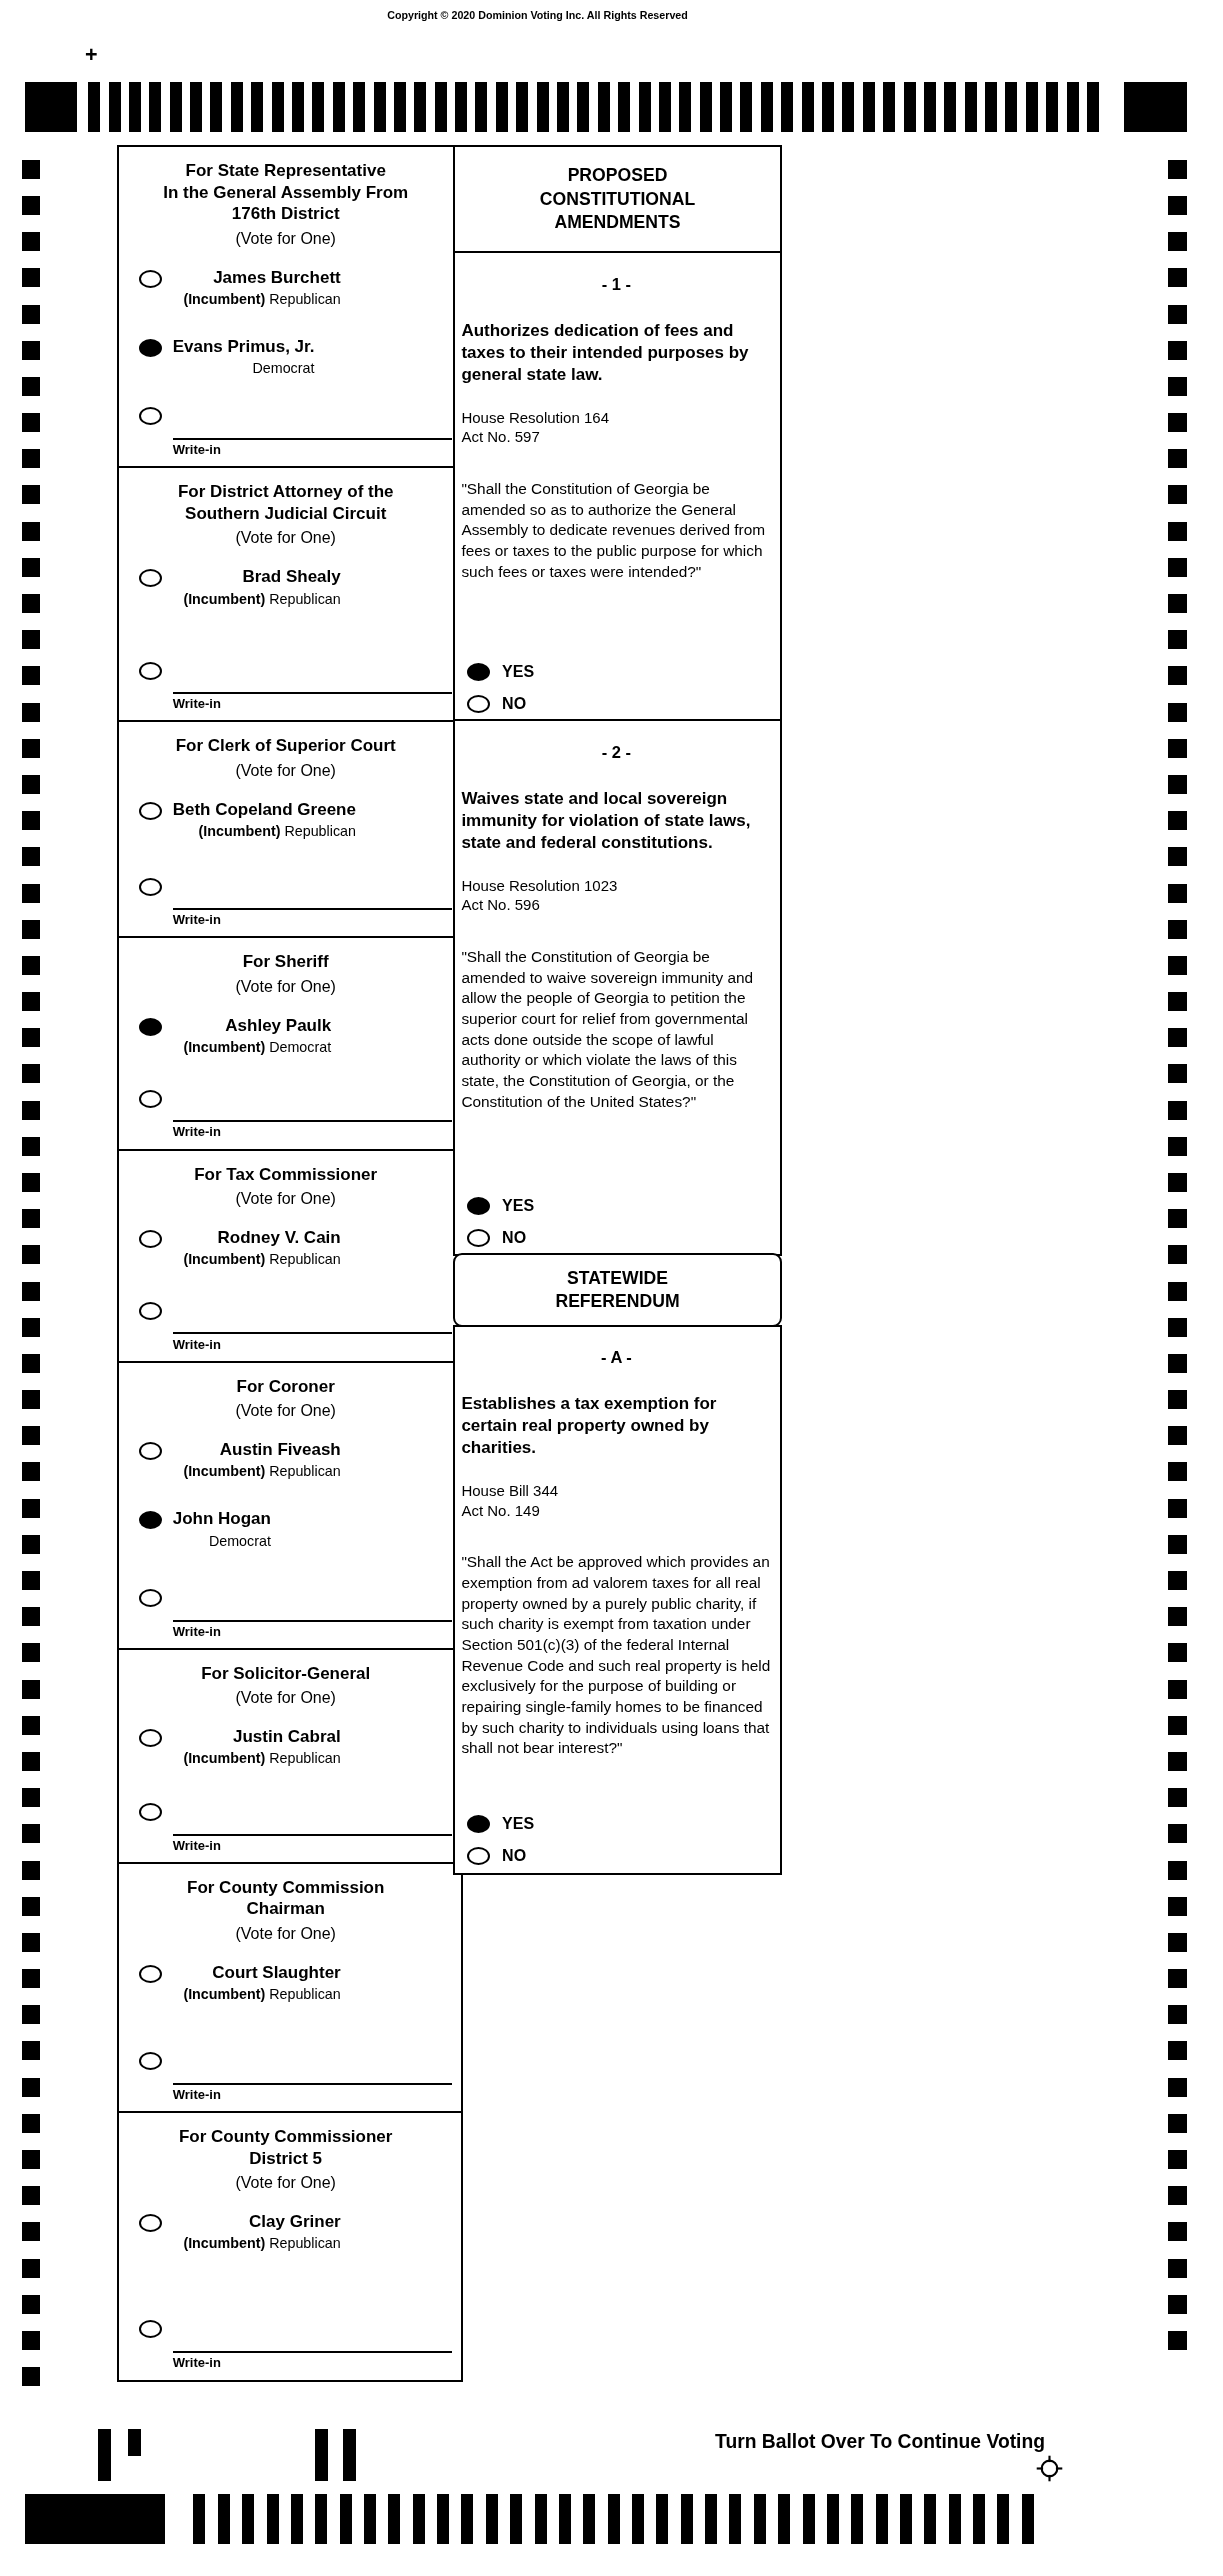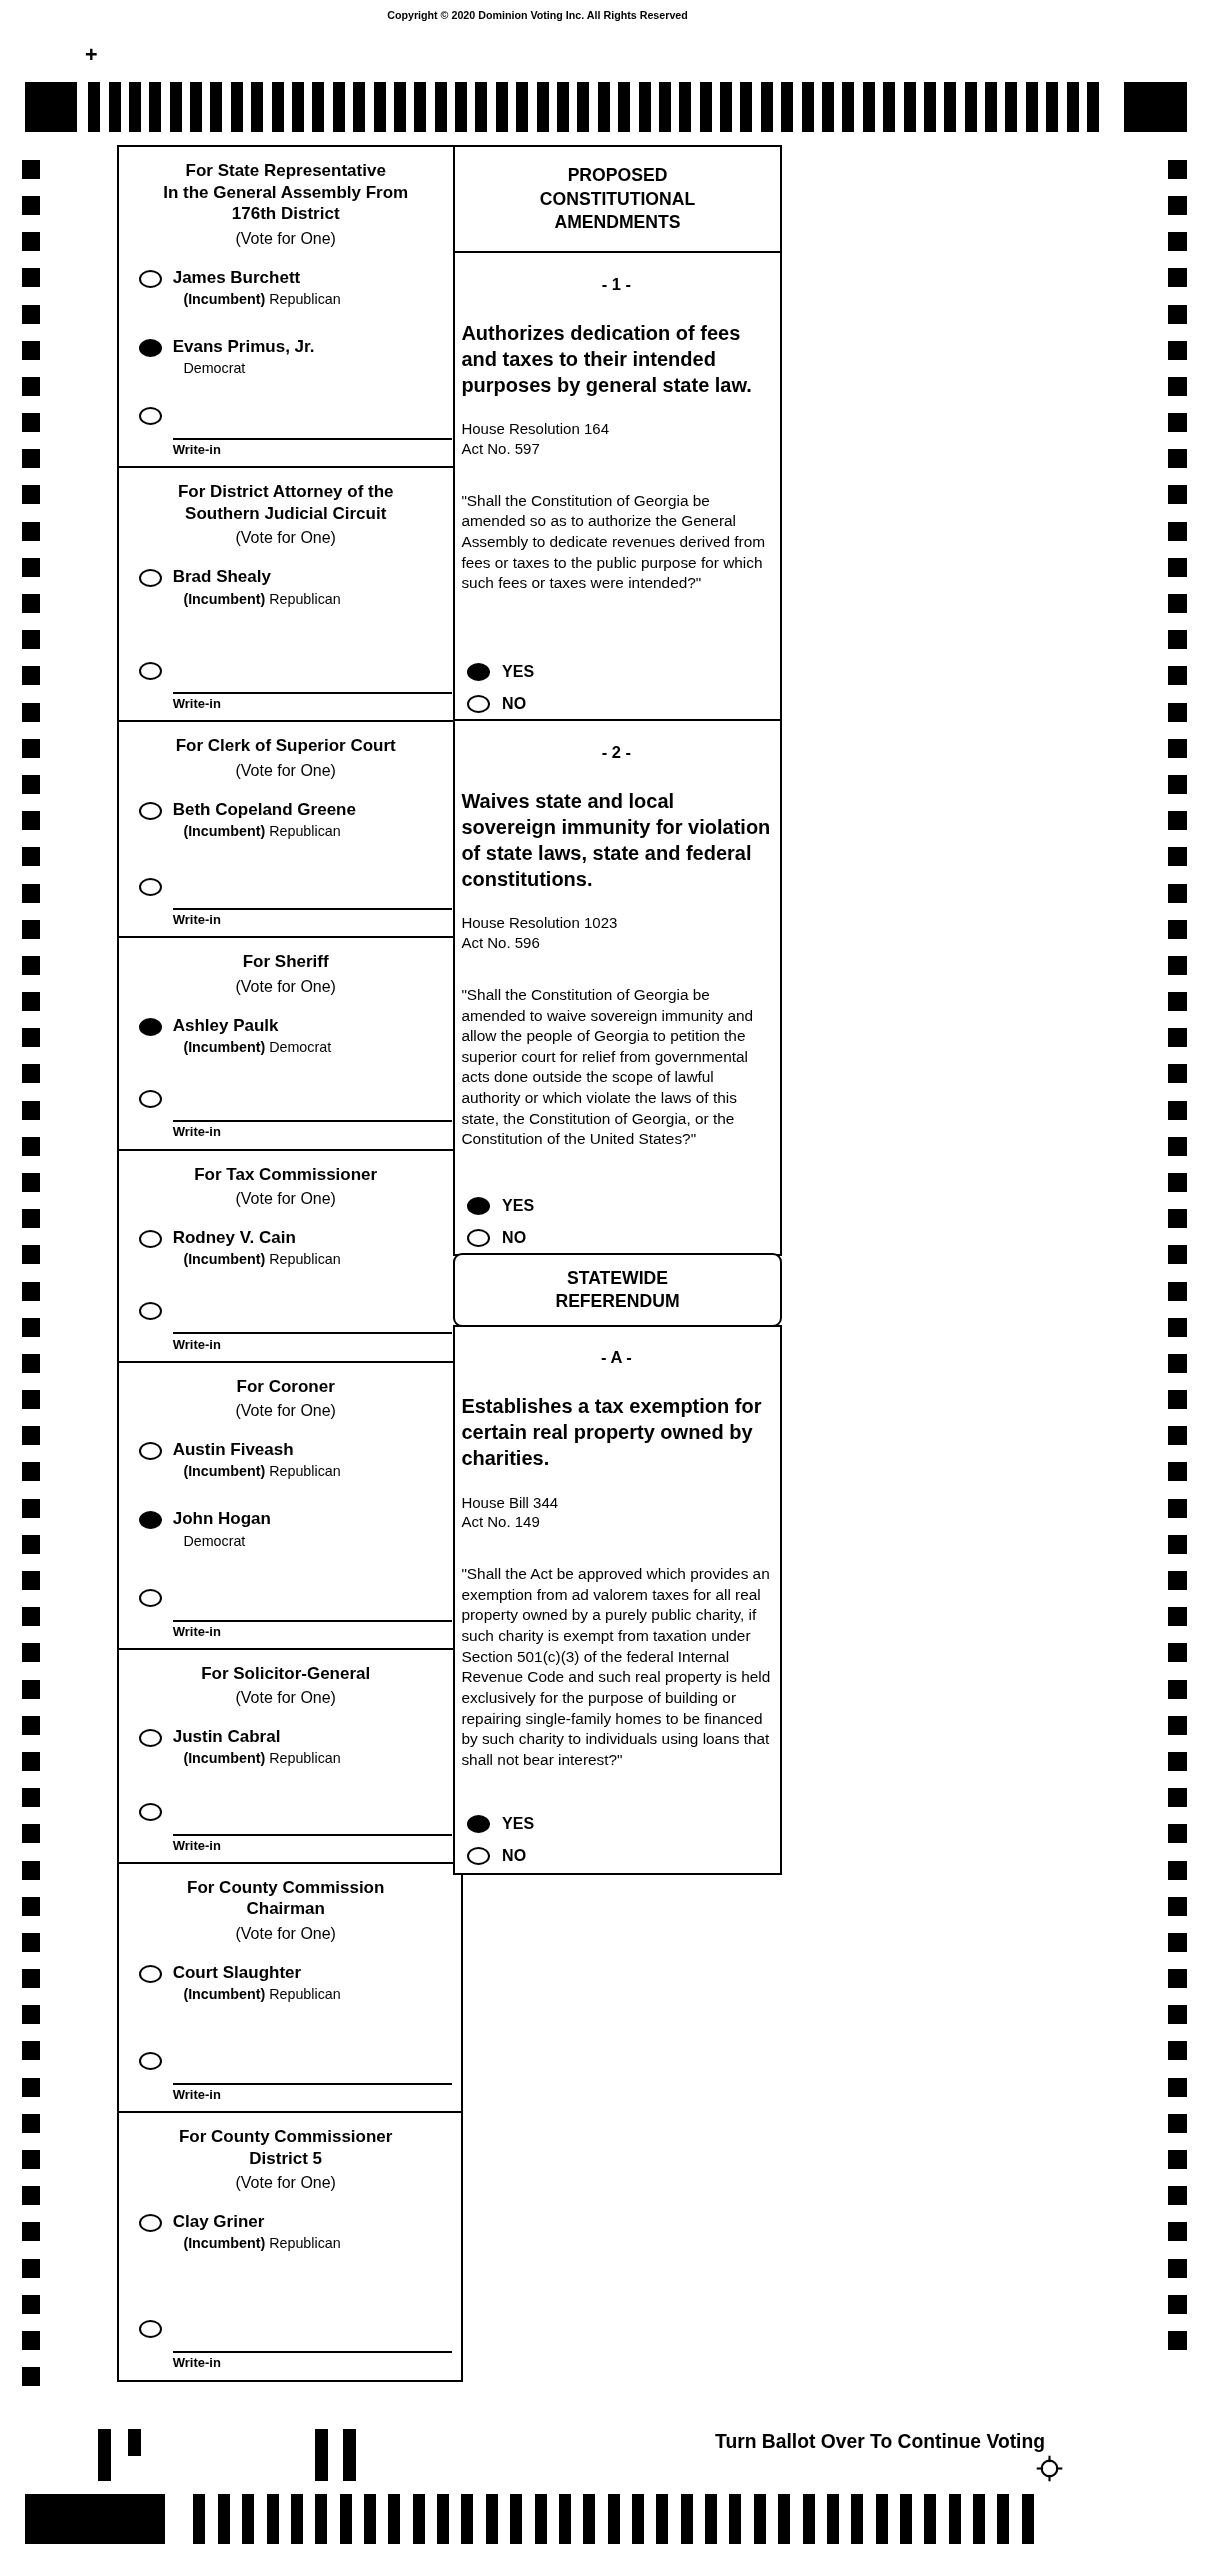--- a/index.html
+++ b/index.html
@@ -23,21 +23,21 @@
   
   #contests-col { position:absolute; left:117px; top:148px; width:346px; }
   .contest {
     border:2.9px solid #000; margin-top:-2.9px;
     display:flex; flex-direction:column;
     padding:13px 8.6px 5.7px 0; overflow:hidden;
     background:#fff;
   }
   .c-title { font-weight:bold; font-size:17px; line-height:1.27; text-align:center; }
   .c-instr { font-size:16px; text-align:center; margin-top:5px; }
-  .cands { display:flex; flex-direction:column; gap:30px; margin-top:20px; padding-left:20px; }
+  .cands { display:flex; flex-direction:column; gap:30px; margin-top:20px; padding-left:20px;text-align:right; }
   .cand { display:flex; gap:10.7px; align-items:flex-start; }
   .cand .oval { margin-top:2.1px; }
   .cname { font-weight:bold; font-size:17px; line-height:1.15; }
   .cparty { font-size:14.3px; margin-top:3.6px; padding-left:10.7px; }
   .cparty b { font-weight:bold; }
   .oval {
     display:inline-block; width:23px; height:18px;
     border:2.1px solid #000; border-radius:50%;
     flex:none; background:#fff;
   }
@@ -55,21 +55,21 @@
     display:flex; flex-direction:column; justify-content:center;
     text-align:center; font-weight:bold; font-size:17.6px; line-height:1.35;
     background:#fff; overflow:hidden;
   }
   .measure {
     border:2.9px solid #000; margin-top:-2.9px;
     display:flex; flex-direction:column;
     padding:0 8.6px 0 6.4px; overflow:hidden; background:#fff;
   }
   .m-num { font-weight:bold; font-size:16.5px; text-align:center; margin-top:21.5px; }
-  .m-summary { font-weight:bold; font-size:20px; line-height:1.3; margin-top:26px; }
+  .m-summary { font-weight:bold; font-size:17px; line-height:1.3; margin-top:26px; }
   .m-authority { font-size:15px; line-height:1.32; margin-top:21.5px; }
   .m-question { font-size:15.4px; line-height:1.34; margin-top:32px; }
   .yn { display:flex; flex-direction:column; gap:14.3px; margin-top:auto; margin-bottom:7.2px; padding-left:5.7px; }
   .ynrow { display:flex; align-items:center; gap:12px; }
   .ynlabel { font-weight:bold; font-size:16px; }
 
   .turnover { position:absolute; top:2431px; right:179px; font-size:19.3px; font-weight:bold; }
   .crosshair { position:absolute; left:1036px; top:2455px; }
 </style>
 </head>

